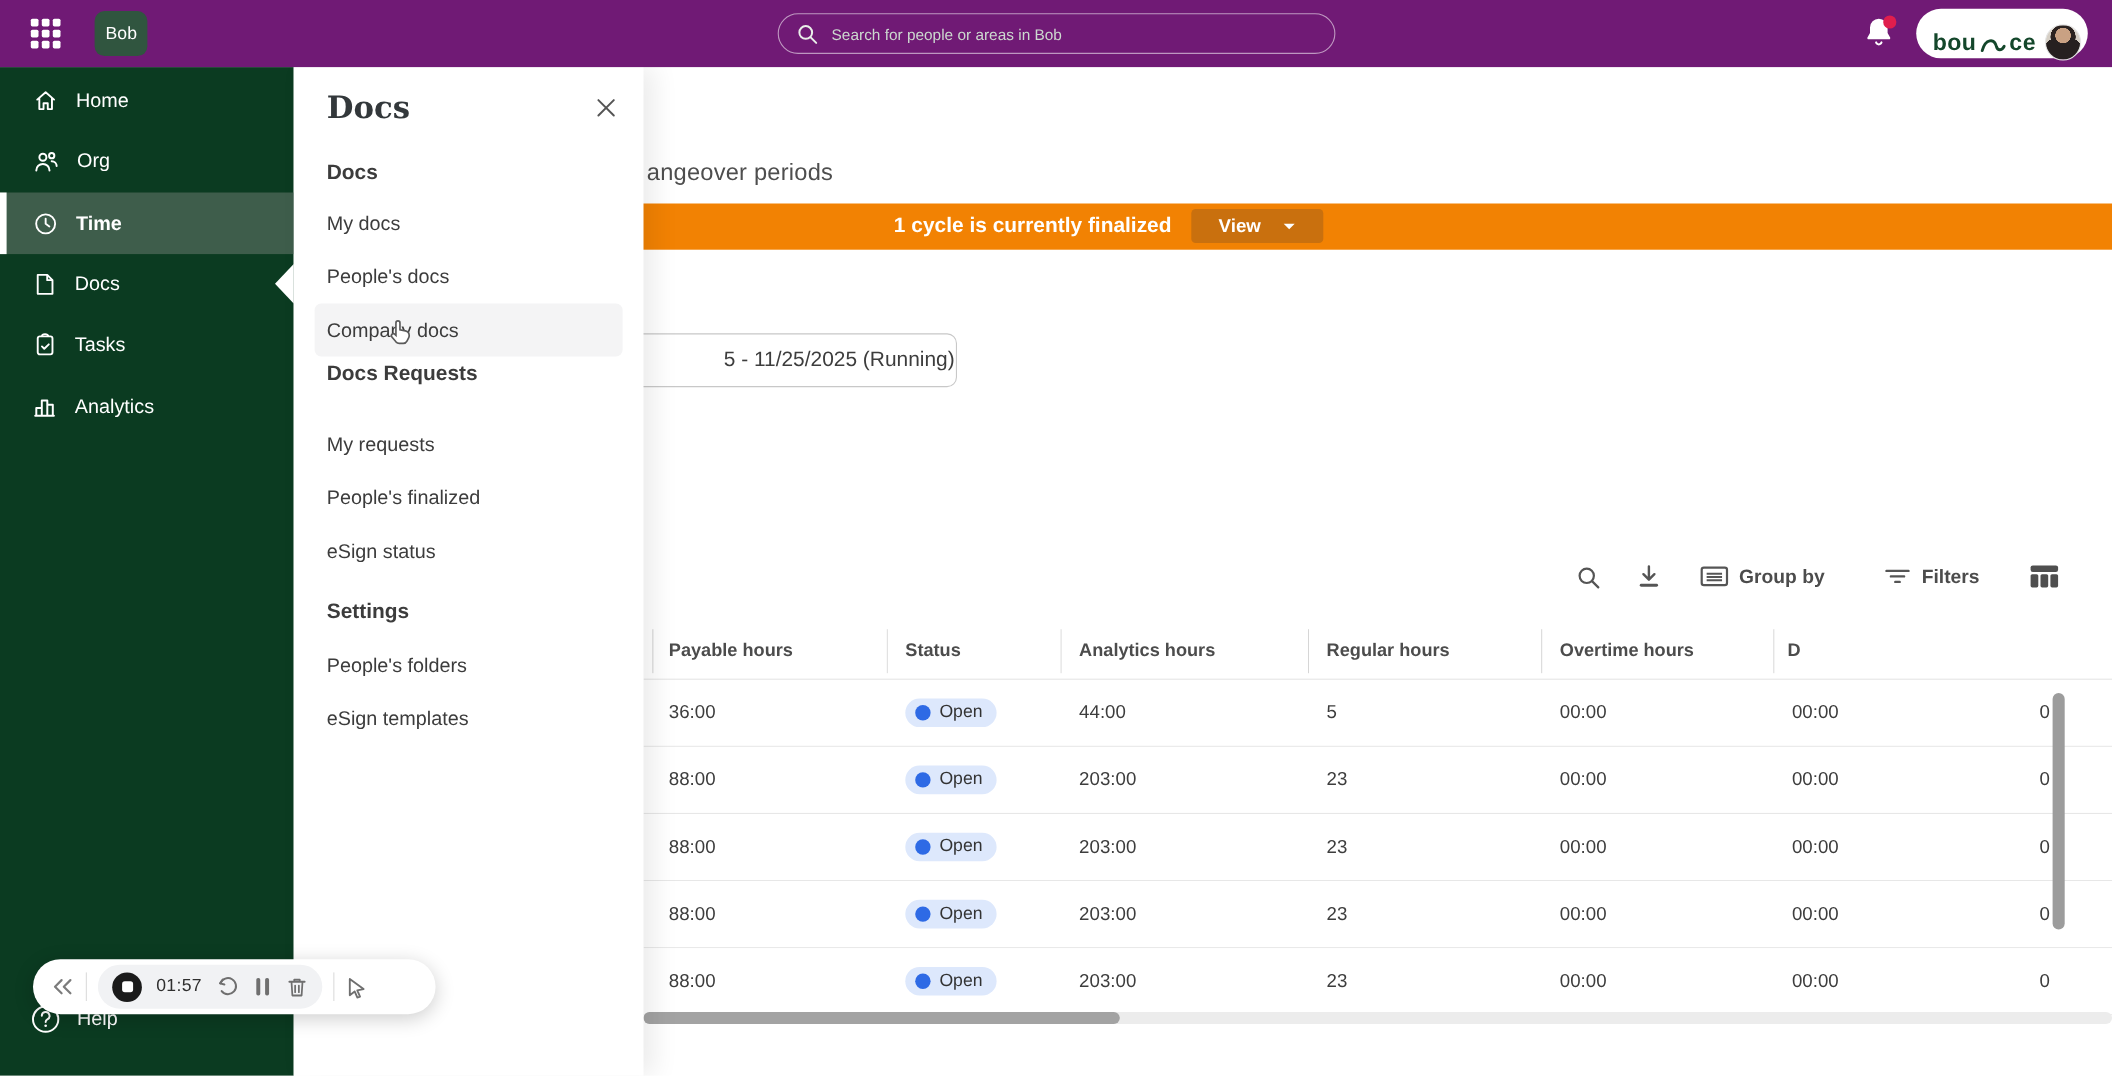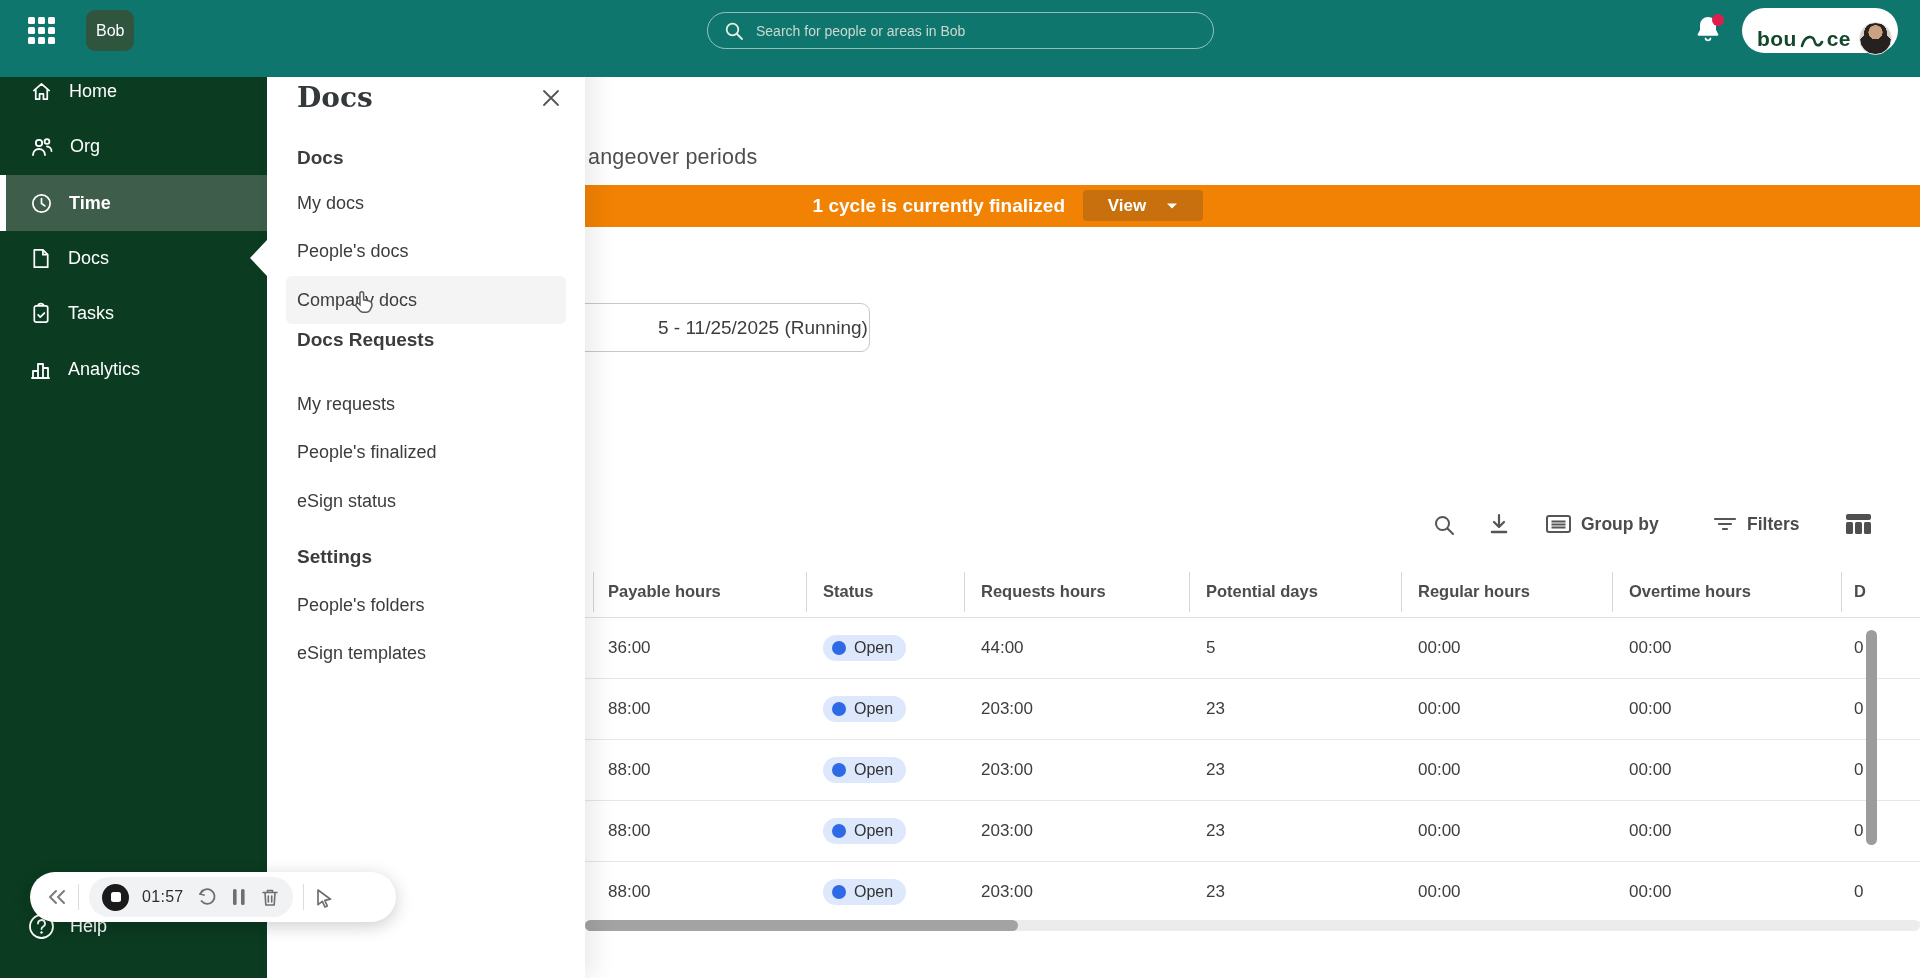--- a/index.html
+++ b/index.html
@@ -1,21 +1,21 @@
 <!DOCTYPE html>
 <html><head>
 <meta charset="utf-8">
 <style>
   * { margin:0; padding:0; box-sizing:border-box; }
   html,body { width:1920px; height:978px; overflow:hidden; background:#fff;
     font-family:"Liberation Sans", sans-serif; }
   #page { position:relative; width:1920px; height:978px; background:#fff; }
 
   
-  .topbar { position:absolute; left:0; top:0; width:1920px; height:77px; background:#0f766e; z-index:6; }
+  .topbar { position:absolute; left:0; top:0; width:1920px; height:61px; background:#701a75; z-index:6; }
   .grid-btn { position:absolute; left:28px; top:17px; width:27px; height:27px; cursor:pointer;
     display:grid; grid-template-columns:repeat(3,7px); grid-template-rows:repeat(3,7px); gap:3px; }
   .grid-btn span { background:#fff; border-radius:1.5px; }
   .product-chip { position:absolute; left:86px; top:10px; height:41px; padding:0 10px;
     background:#30553F; border-radius:9px; display:flex; align-items:center;
     color:#fff; font-size:16px; cursor:pointer; }
   .search-pill { position:absolute; left:707px; top:12px; width:507px; height:37px;
     border:1px solid rgba(255,255,255,.55); border-radius:19px; display:flex; align-items:center;
     padding:0 16px; gap:12px; }
   .search-pill svg { flex:0 0 auto; }
@@ -176,22 +176,21 @@
         <rect x="3" y="4" width="25" height="6" rx="2" fill="#4f4f4f"></rect>
         <rect x="3" y="12" width="7" height="12" rx="1.5" fill="#4f4f4f"></rect>
         <rect x="12" y="12" width="7" height="12" rx="1.5" fill="#4f4f4f"></rect>
         <rect x="21" y="12" width="7" height="12" rx="1.5" fill="#4f4f4f"></rect>
       </svg>
   </button>
 
   <div class="thead trow">
     <div class="th first">Payable hours</div>
     <div class="th">Status</div>
-    <div class="th">Requests hours</div>
-    <div class="th">Potential days</div>
+    <div class="th">Analytics hours</div>
     <div class="th">Regular hours</div>
     <div class="th">Overtime hours</div>
     <div class="th last">D</div>
   </div>
 
   <div class="tbody">
     <div class="tr trow">
       <div class="td first">36:00</div>
       <div class="td">
           <span class="status-pill">

